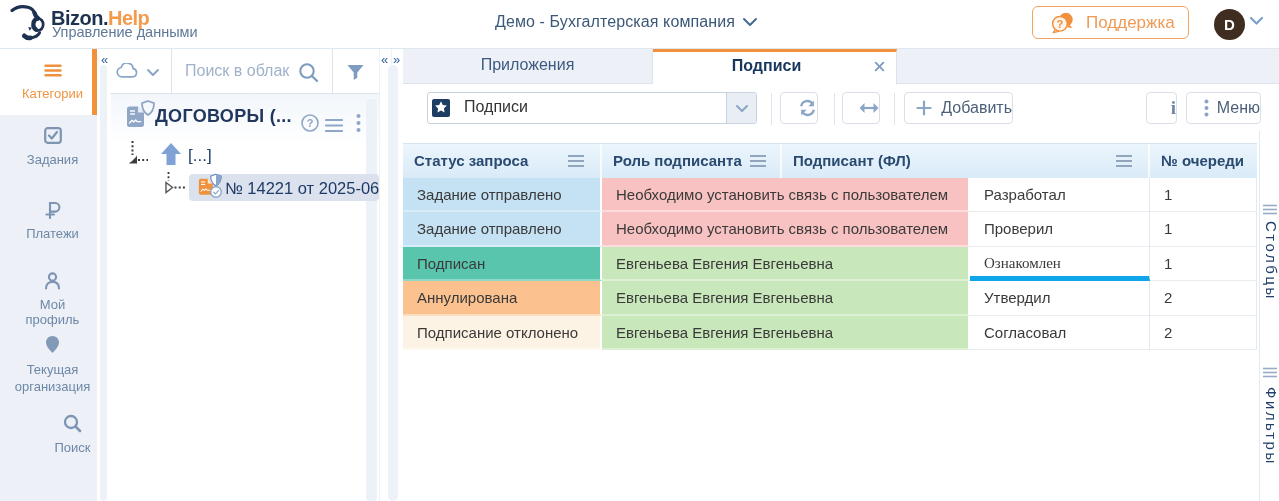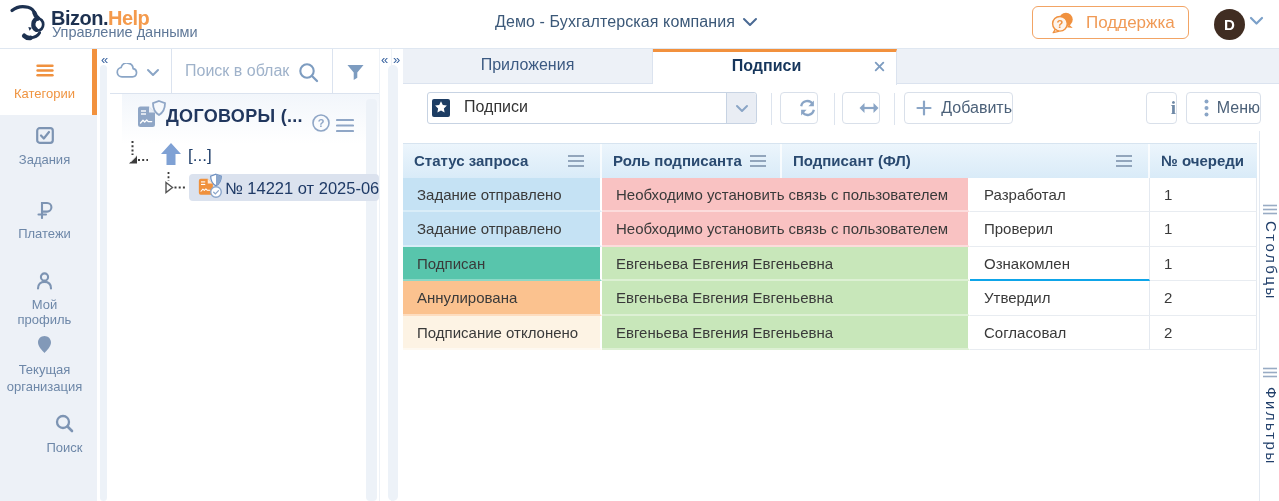--- a/index.html
+++ b/index.html
@@ -6,32 +6,32 @@
 .abs{position:absolute;}
 
 #header{position:absolute;left:0;top:0;width:1279px;height:49px;background:#fff;border-bottom:1px solid #dfe7f1;z-index:5;}
 #brand{position:absolute;left:51px;top:7px;font-size:20px;font-weight:bold;color:#1d3150;letter-spacing:-0.5px;}
 #brand .hl{color:#f49a4c;}
 #brandsub{position:absolute;left:52px;top:24px;font-size:14.5px;color:#5f7898;}
 #orgsel{position:absolute;left:495px;top:13px;font-size:16px;color:#3b5878;letter-spacing:0.1px;}
 #supportbtn{position:absolute;left:1032px;top:6px;width:157px;height:33px;border:1px solid #f2a465;border-radius:6px;display:flex;align-items:center;color:#f09a56;font-size:17px;}
 
 #sidebar{position:absolute;left:0;top:49px;width:97px;height:452px;background:#edf1f7;}
-.sbitem{position:absolute;left:4px;width:81px;text-align:center;color:#6d87a8;font-size:13px;}
+.sbitem{position:absolute;left:12px;width:81px;text-align:center;color:#6d87a8;font-size:13px;}
 .sbitem .lbl{display:block;}
 #sbactive{position:absolute;left:0;top:0;width:97px;height:66px;background:#fff;border-right:5px solid #f2913d;}
 
 .vstrip{position:absolute;top:49px;height:452px;background:#fff;}
 .chev2{font-size:13px;color:#36619e;position:absolute;top:3px;left:1px;}
 .vtrack{position:absolute;width:7px;border-radius:4px;background:#edf2f8;}
 
 #mid{position:absolute;left:110px;top:49px;width:269px;height:452px;background:#fff;overflow:hidden;}
 #midbar{position:absolute;left:0;top:0;width:269px;height:45px;border-bottom:1px solid #dbe3ef;}
 #midbar .sep{position:absolute;top:0;width:1px;height:45px;background:#dbe3ef;}
-#treehead{position:absolute;left:12px;top:45px;width:269px;height:50px;background:linear-gradient(#f2f6fb,#ffffff);text-align:right;}
+#treehead{position:absolute;left:1px;top:45px;width:269px;height:50px;background:linear-gradient(#f2f6fb,#ffffff);text-align:right;}
 
 #rp{position:absolute;left:403px;top:49px;width:876px;height:452px;background:#fff;}
 #tabbar{position:absolute;left:0;top:0;width:876px;height:35px;background:#edf1f7;border-bottom:1px solid #dbe3ef;}
 .tab1{position:absolute;left:0;top:0;width:250px;height:35px;line-height:31px;text-align:center;font-size:16px;color:#3c5a82;border-right:1px solid #dbe3ef;}
 .tab2{position:absolute;left:250px;top:0;width:244px;height:36px;background:#fff;border-top:3px solid #f2913d;border-right:1px solid #dbe3ef;}
 .tab2 span{display:block;text-align:center;padding-right:16px;line-height:28px;font-size:16px;font-weight:bold;color:#16365c;}
 .tabx{position:absolute;right:8px;top:7px;color:#7d9cc0;font-size:16px;}
 
 #tbar{position:absolute;left:0;top:36px;width:876px;height:46px;background:#fff;}
 .btn{position:absolute;height:32px;top:7px;background:#fff;border:1px solid #d9e0ea;border-radius:4px;color:#4c6179;font-size:16px;display:flex;align-items:center;justify-content:flex-end;}
@@ -332,21 +332,21 @@
     </div>
     <div class="trow">
       <div class="tcell c1" style="background:#c5e2f4;border-bottom:2px solid #d9edf8;border-right:2px solid #fff;">Задание отправлено</div>
       <div class="tcell c2" style="background:#f9c2c2;border-bottom:2px solid #fcdcdc;border-right:2px solid #fff;">Необходимо установить связь с пользователем</div>
       <div class="tcell c3" style="border-bottom:1px solid #e8ecf1;border-right:1px solid #e4e9f0;">Проверил</div>
       <div class="tcell c4" style="border-bottom:1px solid #e8ecf1;border-right:1px solid #e4e9f0;">1</div>
     </div>
     <div class="trow">
       <div class="tcell c1" style="background:#58c5ac;border-bottom:2px solid #8ed8c6;border-right:2px solid #fff;">Подписан</div>
       <div class="tcell c2" style="background:#c8e7ba;border-bottom:2px solid #ddf0d4;border-right:2px solid #fff;">Евгеньева Евгения Евгеньевна</div>
-      <div class="tcell c3" style="border-bottom:2px solid #0ea5e9;border-right:1px solid #e4e9f0;">Ознакомлен</div>
+      <div class="tcell c3" style="border-bottom:5px solid #0ea5e9;border-right:1px solid #e4e9f0;font-family:Liberation Serif, serif;">Ознакомлен</div>
       <div class="tcell c4" style="border-bottom:1px solid #e8ecf1;border-right:1px solid #e4e9f0;">1</div>
     </div>
     <div class="trow">
       <div class="tcell c1" style="background:#fbc28f;border-bottom:2px solid #fdddc0;border-right:2px solid #fff;">Аннулирована</div>
       <div class="tcell c2" style="background:#c8e7ba;border-bottom:2px solid #ddf0d4;border-right:2px solid #fff;">Евгеньева Евгения Евгеньевна</div>
       <div class="tcell c3" style="border-bottom:1px solid #e8ecf1;border-right:1px solid #e4e9f0;">Утвердил</div>
       <div class="tcell c4" style="border-bottom:1px solid #e8ecf1;border-right:1px solid #e4e9f0;">2</div>
     </div>
     <div class="trow">
       <div class="tcell c1" style="background:#fdf3e4;border-bottom:2px solid #fef9f1;border-right:2px solid #fff;">Подписание отклонено</div>

